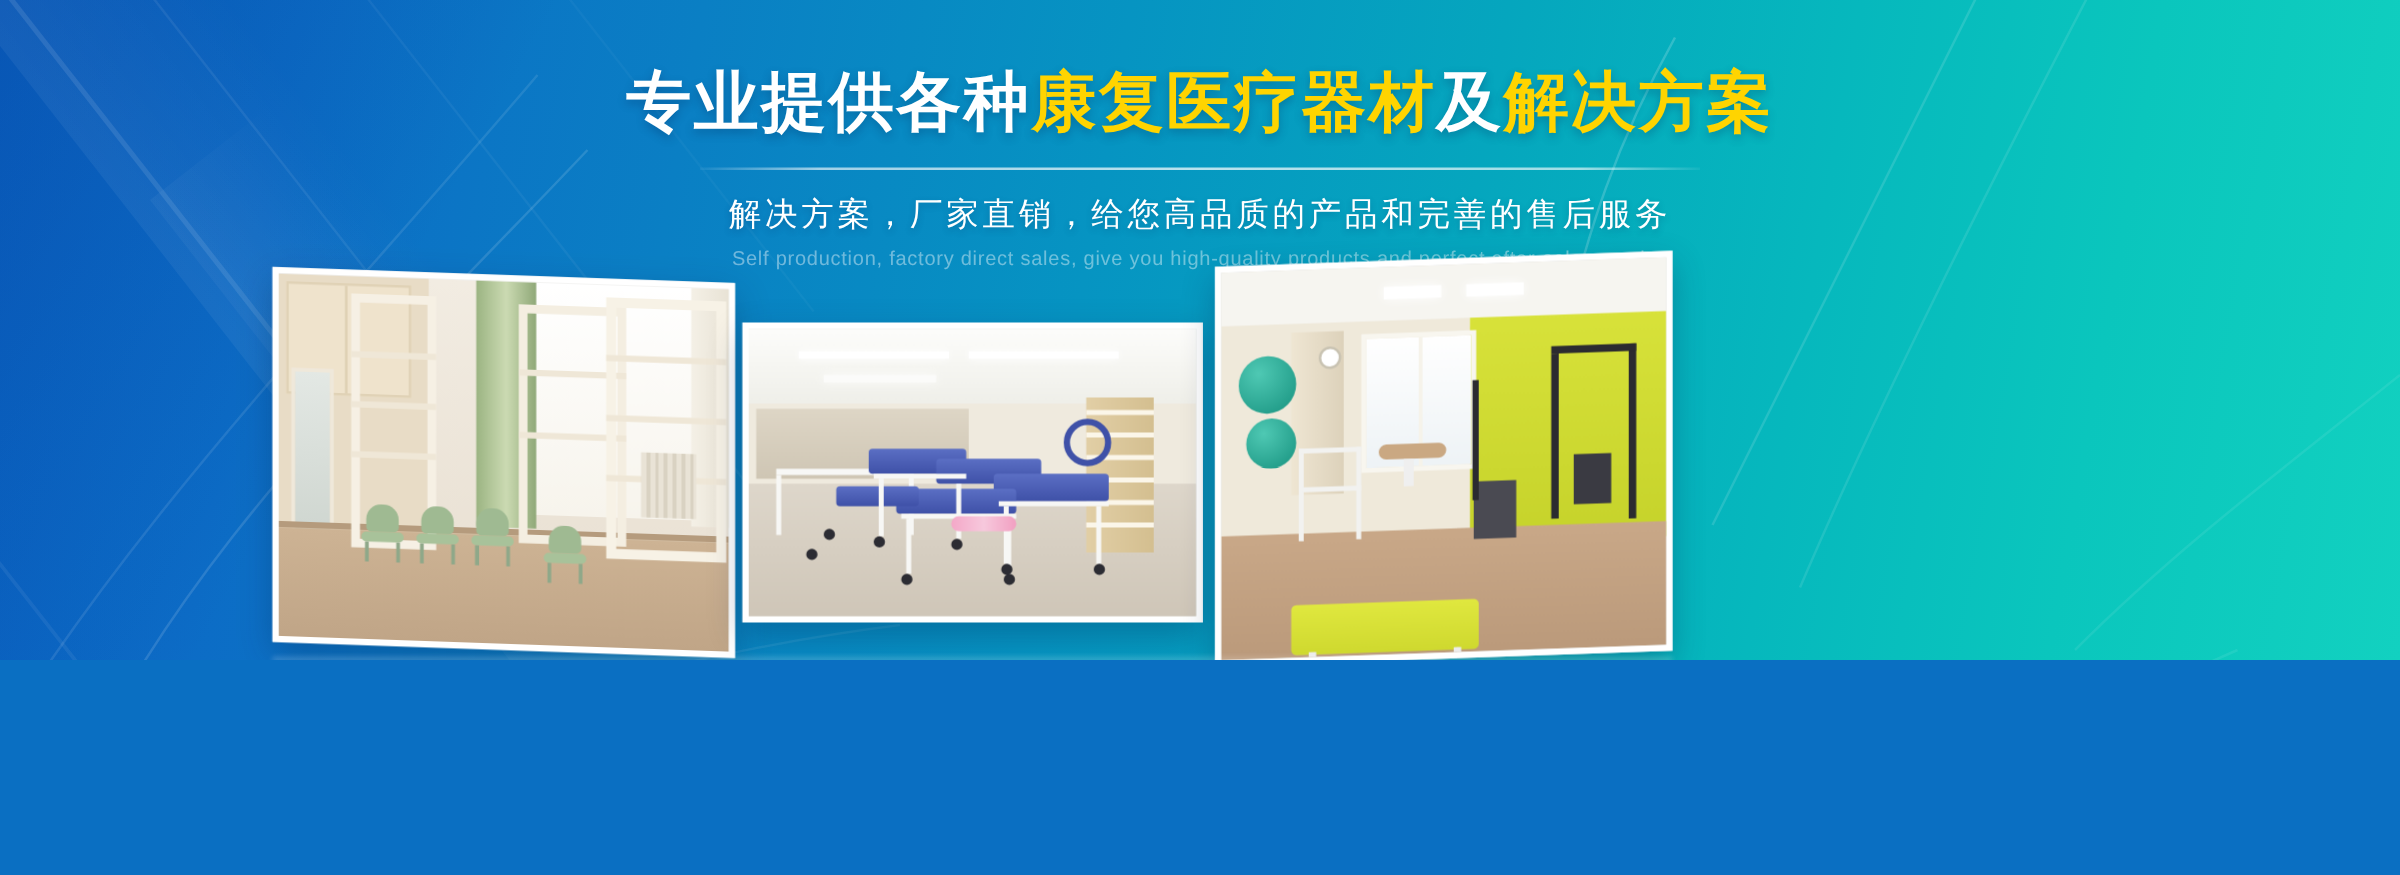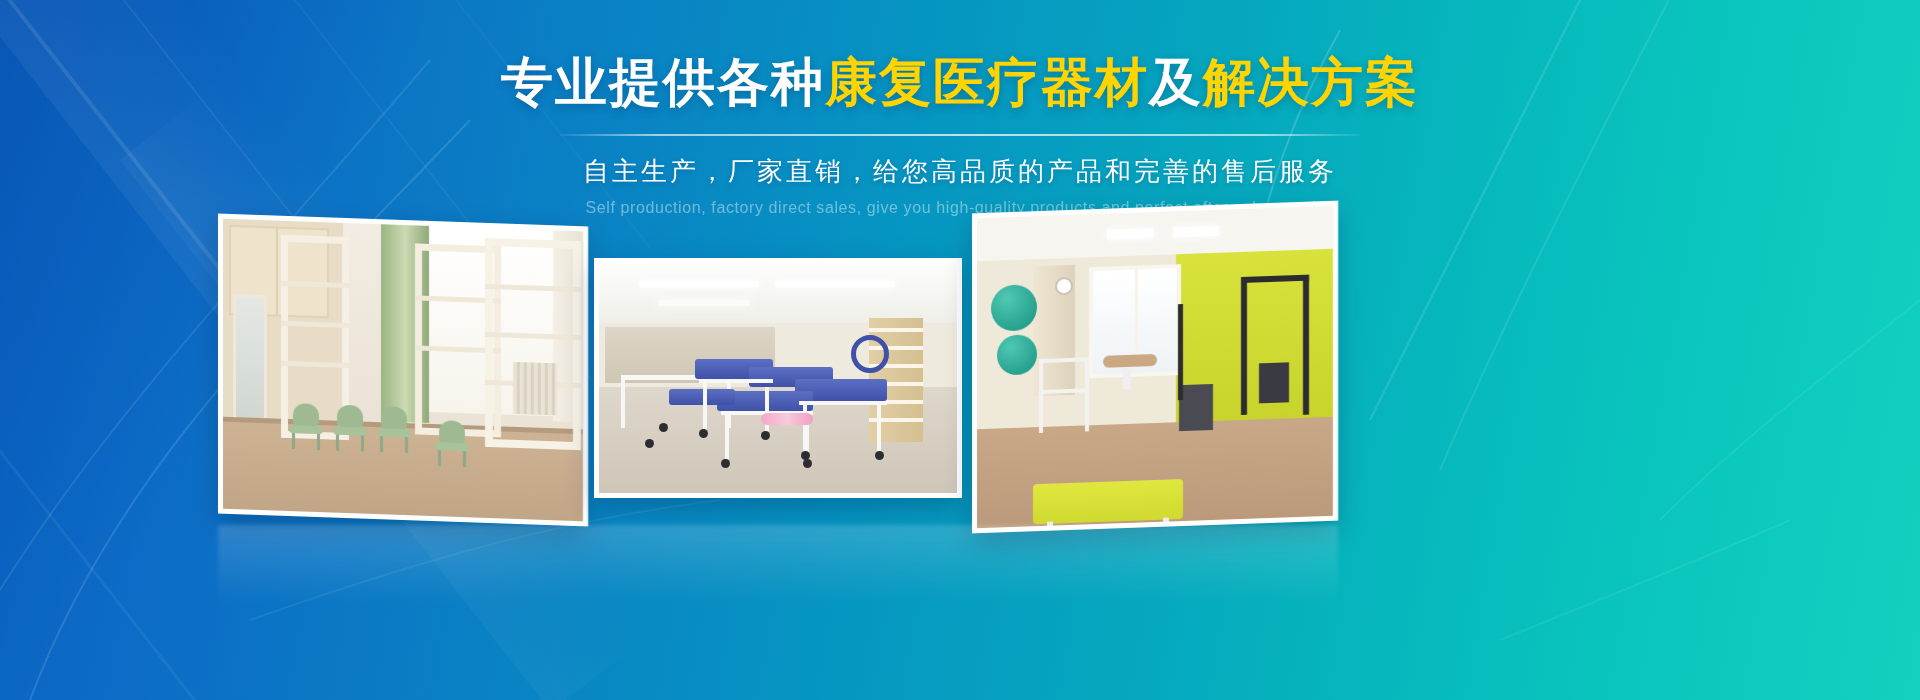--- a/index.html
+++ b/index.html
@@ -2,21 +2,21 @@
 <html><head>
 <meta charset="utf-8">
 <style>
   html,body{margin:0;padding:0;}
   body{
     width:1920px;height:700px;overflow:hidden;
     font-family:"Liberation Sans","DejaVu Sans",sans-serif;
     background:#0a6fc2;
   }
   .banner{
-    position:relative;width:1920px;height:700px;overflow:hidden;
+    position:relative;width:1920px;height:528px;overflow:hidden;
     background:linear-gradient(100deg,
        #0b63c4 0%,
        #0c6cc6 12%,
        #0a7fc4 28%,
        #0694c2 45%,
        #05a6be 60%,
        #06b8bd 74%,
        #0ac6bd 86%,
        #12d1c0 100%);
   }
@@ -183,21 +183,21 @@
     </svg>
   </div>
 
   <div class="textblock">
     <div class="title">
       <span class="w">专业提供各种</span><span class="y">康复医疗器材</span><span class="w">及</span><span class="y">解决方案</span>
     </div>
 
     <div class="divider"></div>
 
-    <div class="subcn">自主生产，厂家直销，给您高品质的产品和完善的售后服务</div>
+    <div class="subcn">解决方案，厂家直销，给您高品质的产品和完善的售后服务</div>
     <div class="suben">Self production, factory direct sales, give you high-quality products and perfect after-sales service</div>
   </div>
 
   <div class="gallery">
 
     <div class="shot shot1">
       <div class="inner">
         <div class="p1">
           <div class="wallL"></div>
           <div class="cab"></div>

